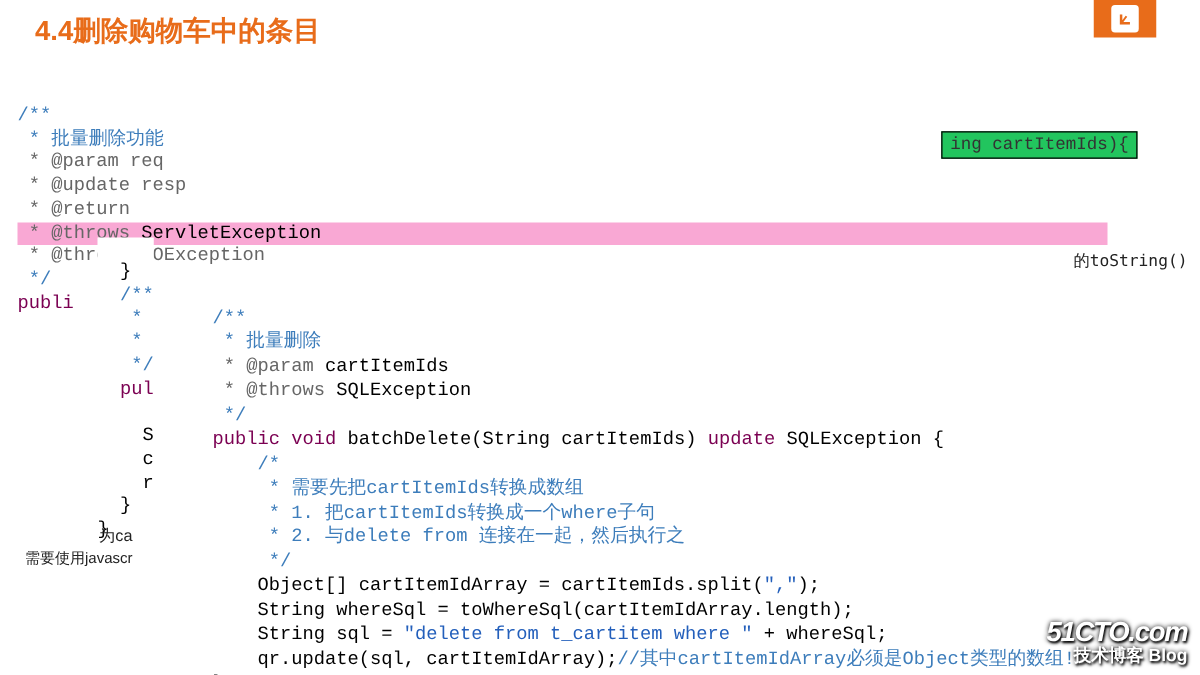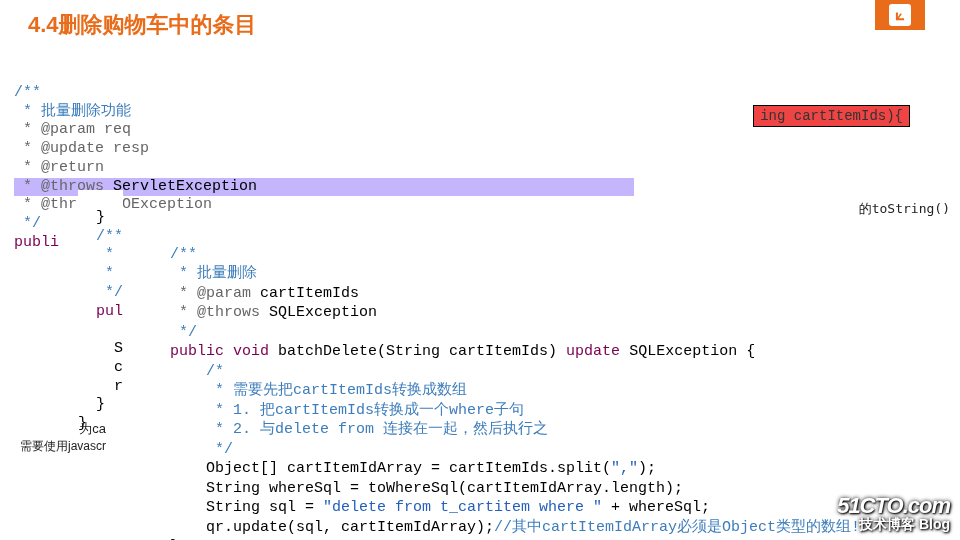--- a/index.html
+++ b/index.html
@@ -45,23 +45,23 @@
     }
     .code-area {
       position: absolute;
       top: 65px; left: 14px;
       line-height: 1.25;
       white-space: pre;
     }
     .comment { color: #3d7dbb; }
     .annotation { color: #666; }
     .highlight-line {
-      background: #c4b5fd;
+      background: #f9a8d4;
       display: inline-block;
-      width: 620px;
+      width: 872px;
     }
     .keyword { color: #7b0052; font-weight: normal; }
     .string { color: #235fbb; }
     .black { color: #000; }
     .layer2 {
       position: absolute;
       top: 190px; left: 78px;
       background: #fff;
       line-height: 1.25;
       white-space: pre;
@@ -69,21 +69,21 @@
     .layer3 {
       position: absolute;
       top: 225px; left: 170px;
       background: #fff;
       line-height: 1.3;
       white-space: pre;
     }
     .snippet-top {
       position: absolute;
       top: 105px; right: 50px;
-      background: #ef4444;
+      background: #22c55e;
       border: 1px solid #000;
       padding: 2px 6px;
       font-family: "SimSun","Courier New", monospace;
       font-size: 14px;
       color: #333;
     }
     .snippet-mid {
       position: absolute;
       top: 200px; right: 10px;
       font-family: "SimSun", monospace;

